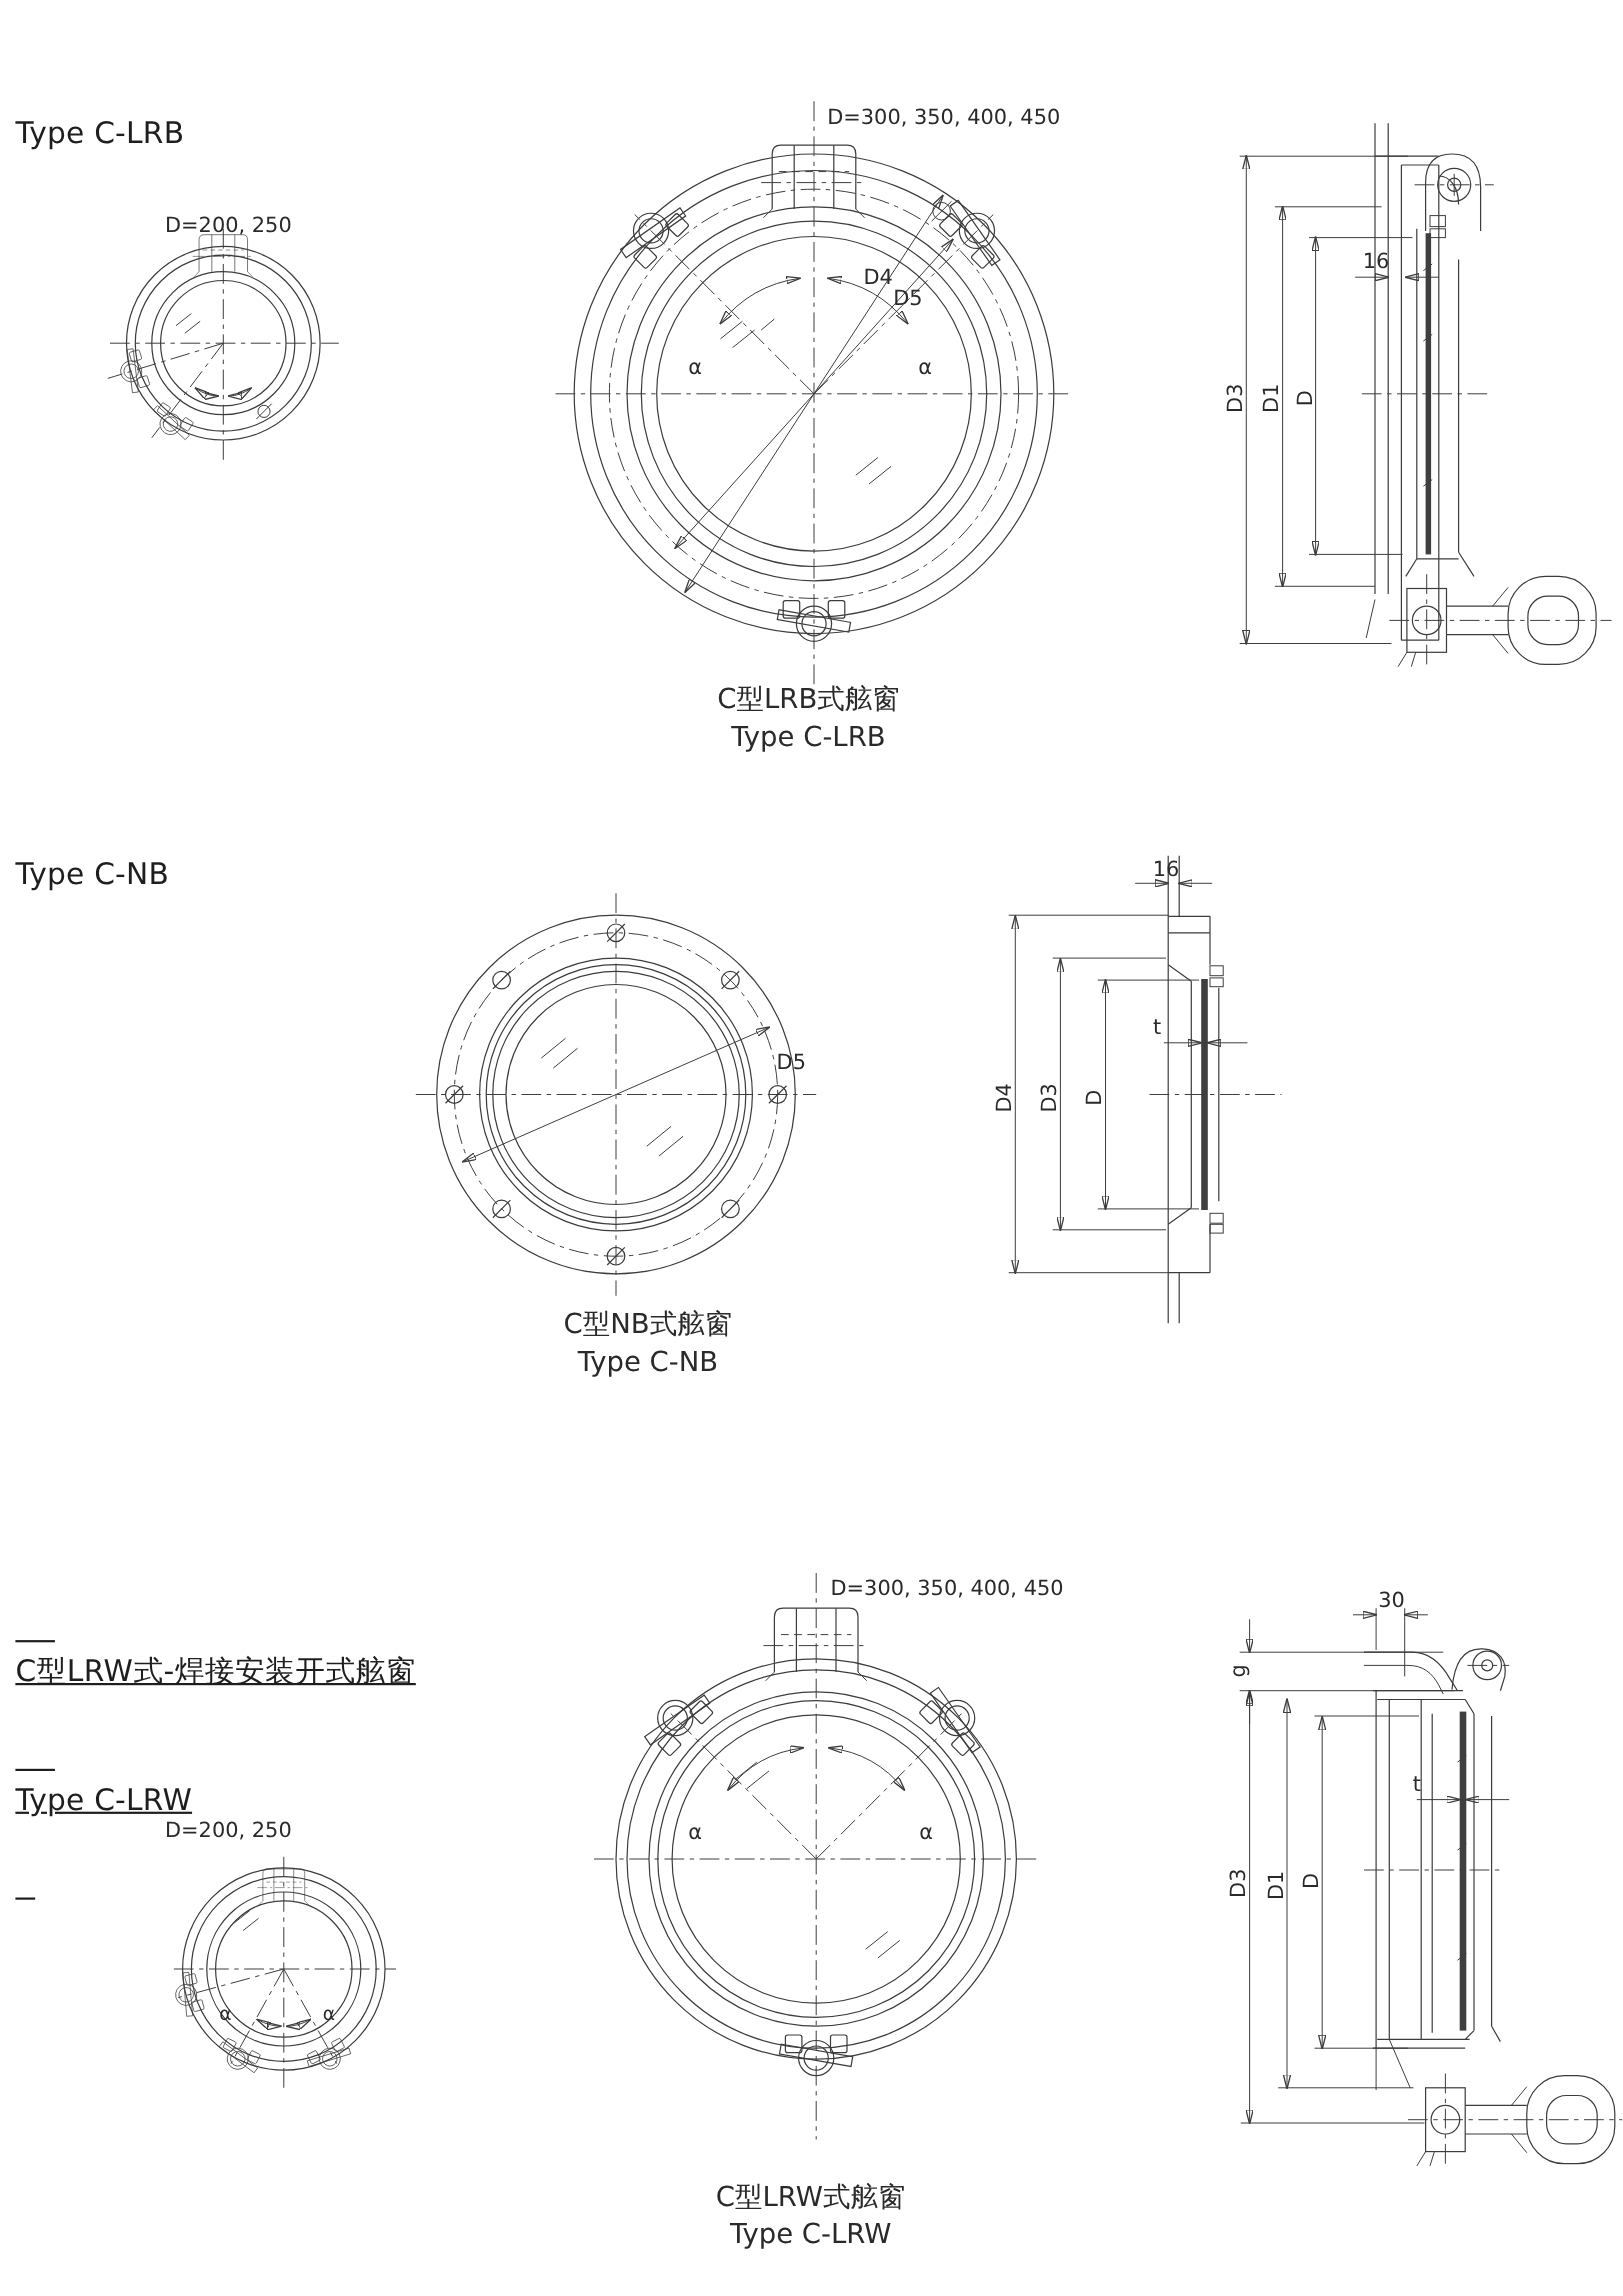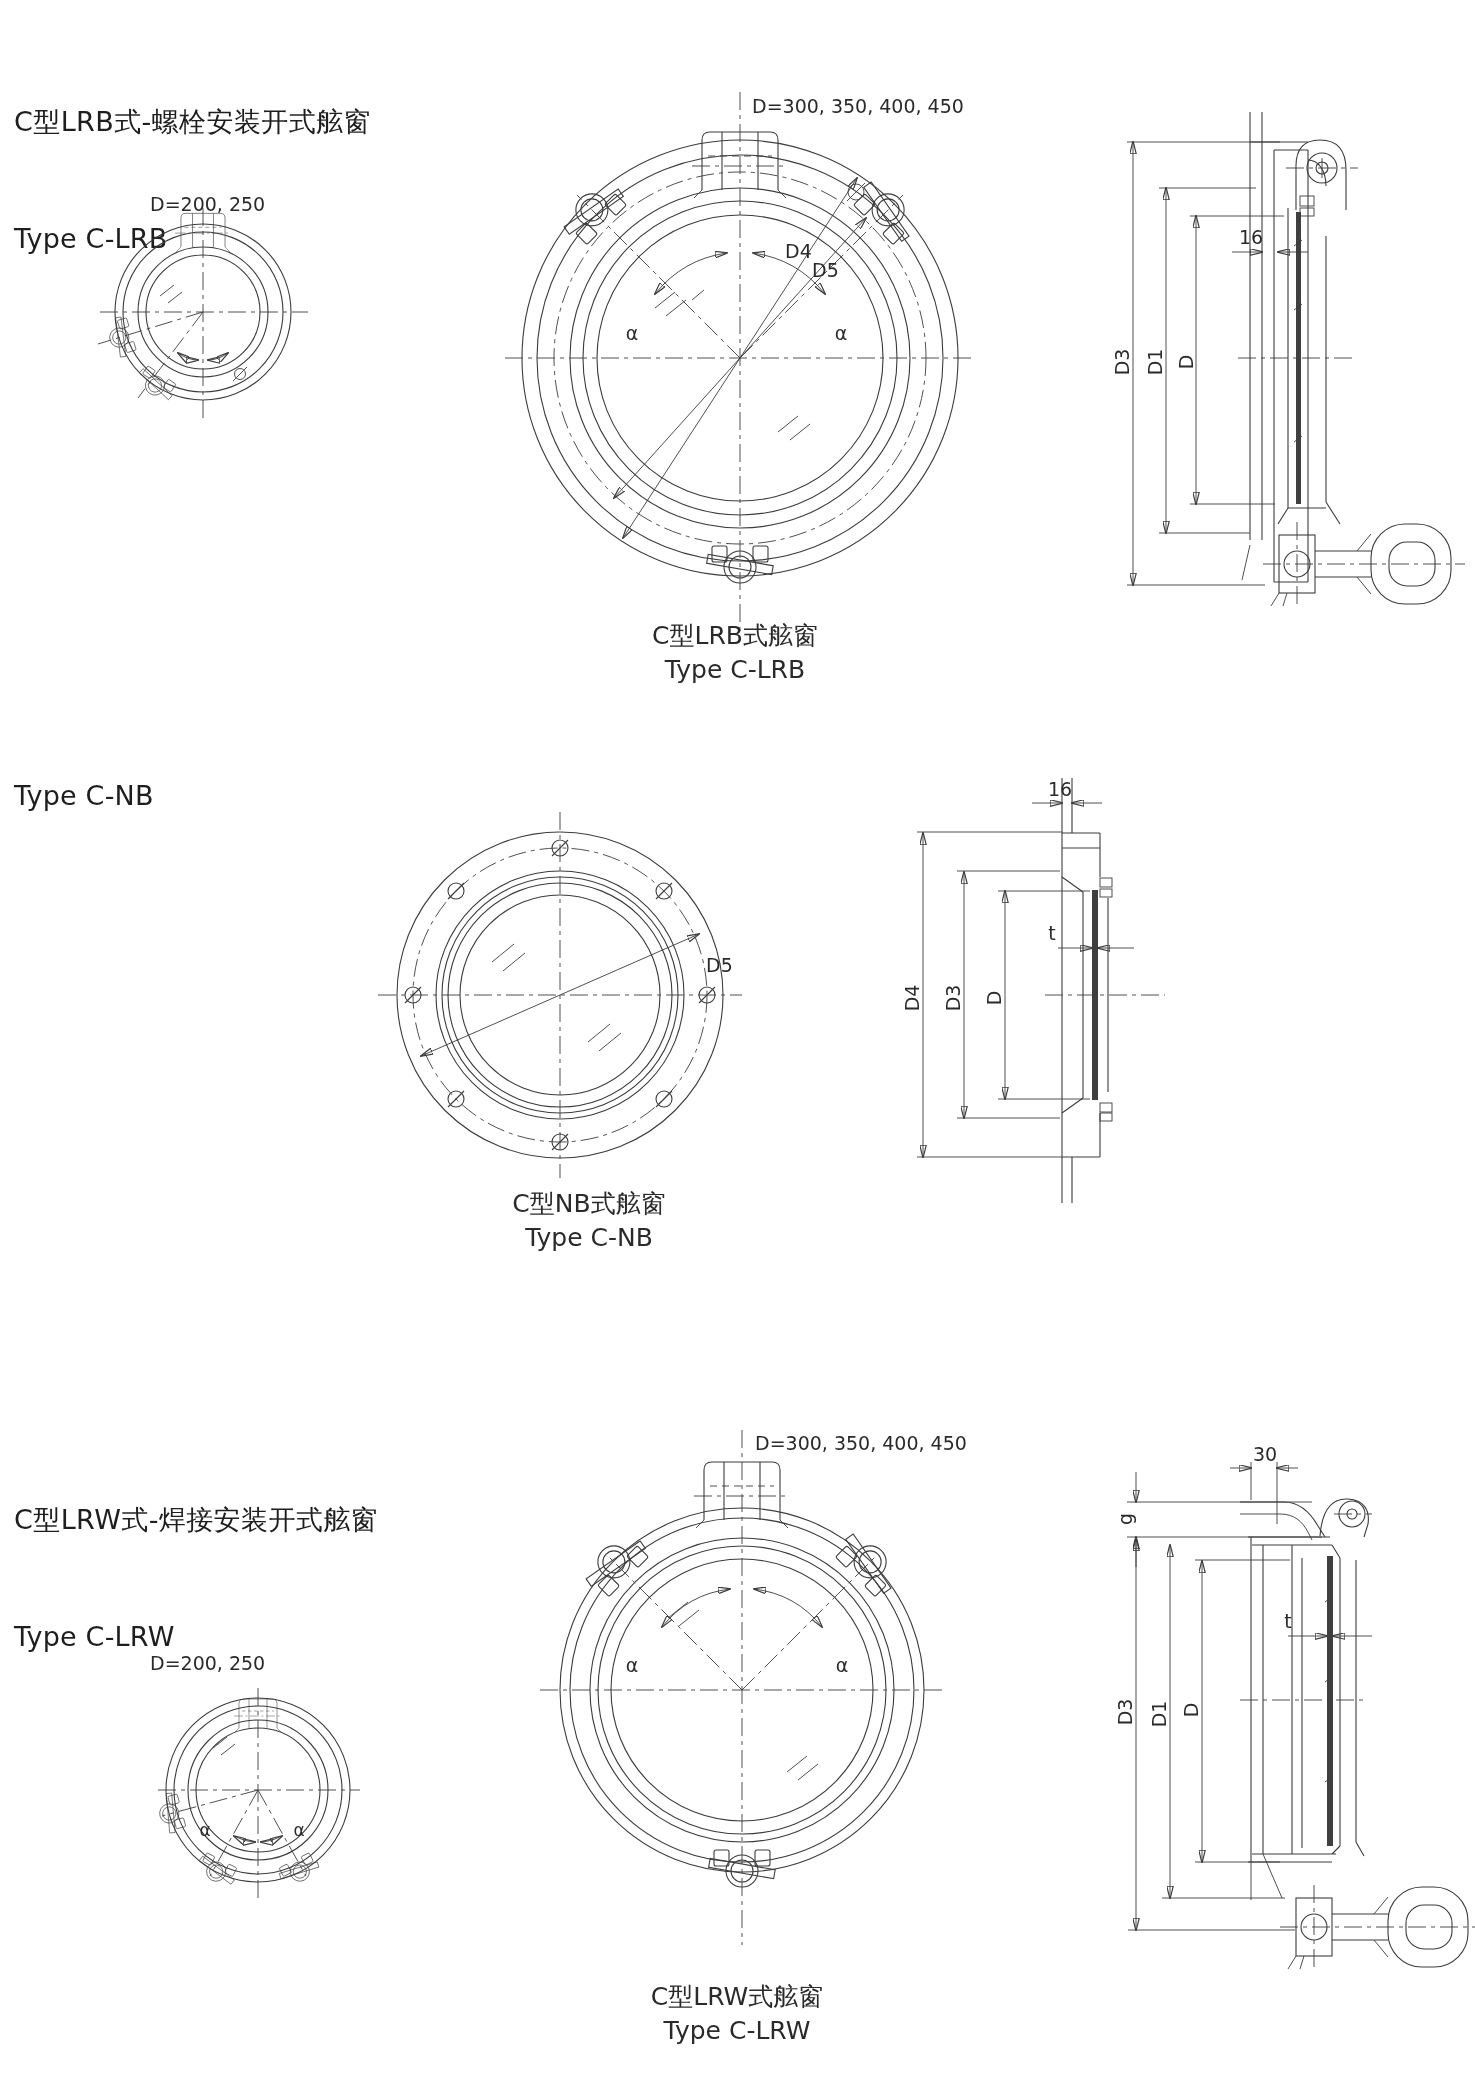--- a/index.html
+++ b/index.html
@@ -20,27 +20,26 @@
   .dim   { font-size:19px; }
   .dim-s { font-size:17px; }
   .cap   { font-size:25px; }
 </style>
 </head>
 <body>
 
 <div class="sheet">
 
   <div class="title" style="left:14px; top:24px;">
-    <div>C型LRB式-螺栓安装开式舷窗</div>
     <div class="en">Type C-LRB</div>
   </div>
   <div class="title" style="left:14px; top:698px;">
     <div class="en">Type C-NB</div>
   </div>
-  <div class="title" style="left:14px; top:1422px;">
+  <div class="title" style="left:14px; top:1422px;text-decoration:underline;">
     <div>C型LRW式-焊接安装开式舷窗</div>
     <div class="en">Type C-LRW</div>
   </div>
 
   <svg class="draw" width="1475" height="2087" viewBox="0 0 1475 2087">
     <defs>
       <marker id="arr" viewBox="0 0 12 6" refX="11" refY="3" markerWidth="13" markerHeight="7" orient="auto-start-reverse" markerUnits="userSpaceOnUse">
         <path d="M0,0 L12,3 L0,6 Z" fill="#3c3c3c" stroke="none"></path>
       </marker>
 

